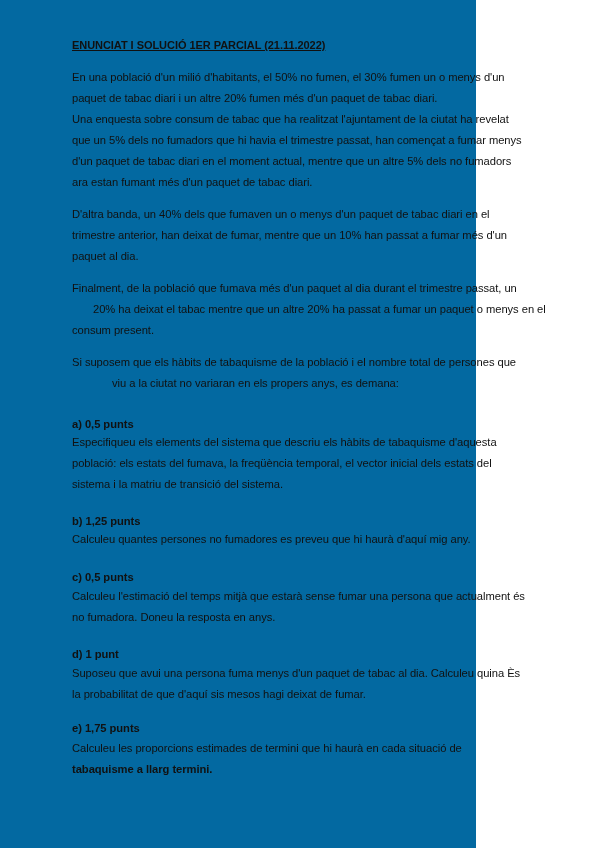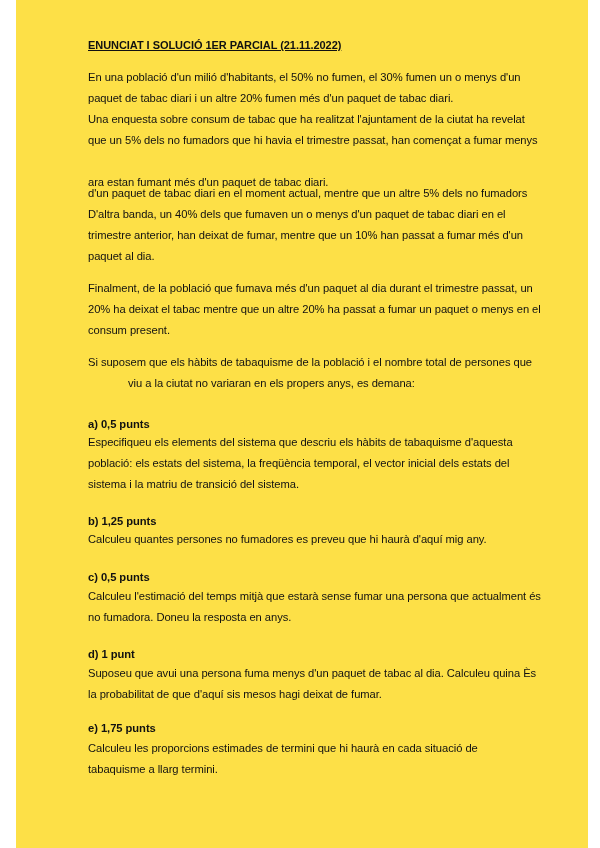--- a/index.html
+++ b/index.html
@@ -1,59 +1,59 @@
 <!DOCTYPE html>
 <html><head>
 <meta charset="utf-8">
 <style>
   html, body { margin: 0; padding: 0; background: #ffffff; }
   body { width: 600px; height: 848px; position: relative; overflow: hidden;
          font-family: "Liberation Sans", sans-serif; color: #111; }
-  .page { position: absolute; left: 16px; top: 0; width: 572px; height: 848px; background: #fde047; }
+  .page { position: absolute; left: 0; top: 0; width: 476px; height: 848px; background: #0369a1; }
   .line { position: absolute; left: 72px; font-size: 11.2px; line-height: 14px; white-space: nowrap; letter-spacing: -0.05px; }
   .title { font-weight: bold; text-decoration: underline; font-size: 11px; }
   .heading { font-weight: bold; }
 </style>
 </head>
 <body>
 
 <div class="page">
 
   <div class="line title" style="top:38px;">ENUNCIAT I SOLUCIÓ 1ER PARCIAL (21.11.2022)</div>
 
   <div>
     <div class="line" style="top:70px;">En una població d'un milió d'habitants, el 50% no fumen, el 30% fumen un o menys d'un</div>
     <div class="line" style="top:91px;">paquet de tabac diari i un altre 20% fumen més d'un paquet de tabac diari.</div>
     <div class="line" style="top:112px;">Una enquesta sobre consum de tabac que ha realitzat l'ajuntament de la ciutat ha revelat</div>
     <div class="line" style="top:133px;">que un 5% dels no fumadors que hi havia el trimestre passat, han començat a fumar menys</div>
-    <div class="line" style="top:154px;margin-top:32px;">d'un paquet de tabac diari en el moment actual, mentre que un altre 5% dels no fumadors</div>
+    <div class="line" style="top:154px;">d'un paquet de tabac diari en el moment actual, mentre que un altre 5% dels no fumadors</div>
     <div class="line" style="top:175px;">ara estan fumant més d'un paquet de tabac diari.</div>
   </div>
 
   <div>
     <div class="line" style="top:207px;">D'altra banda, un 40% dels que fumaven un o menys d'un paquet de tabac diari en el</div>
     <div class="line" style="top:228px;">trimestre anterior, han deixat de fumar, mentre que un 10% han passat a fumar més d'un</div>
     <div class="line" style="top:249px;">paquet al dia.</div>
   </div>
 
   <div>
     <div class="line" style="top:281px;">Finalment, de la població que fumava més d'un paquet al dia durant el trimestre passat, un</div>
-    <div class="line" style="top:302px;">20% ha deixat el tabac mentre que un altre 20% ha passat a fumar un paquet o menys en el</div>
+    <div class="line" style="top:302px;margin-left:21px;">20% ha deixat el tabac mentre que un altre 20% ha passat a fumar un paquet o menys en el</div>
     <div class="line" style="top:323px;">consum present.</div>
   </div>
 
   <div>
     <div class="line" style="top:355px;">Si suposem que els hàbits de tabaquisme de la població i el nombre total de persones que</div>
     <div class="line" style="top:376px;margin-left:40px;">viu a la ciutat no variaran en els propers anys, es demana:</div>
   </div>
 
   <div>
     <div class="line heading" style="top:417px;">a) 0,5 punts</div>
     <div class="line" style="top:435px;text-align:right;">Especifiqueu els elements del sistema que descriu els hàbits de tabaquisme d'aquesta</div>
-    <div class="line" style="top:456px;">població: els estats del sistema, la freqüència temporal, el vector inicial dels estats del</div>
+    <div class="line" style="top:456px;">població: els estats del fumava, la freqüència temporal, el vector inicial dels estats del</div>
     <div class="line" style="top:477px;">sistema i la matriu de transició del sistema.</div>
   </div>
 
   <div>
     <div class="line heading" style="top:514px;">b) 1,25 punts</div>
     <div class="line" style="top:532px;">Calculeu quantes persones no fumadores es preveu que hi haurà d'aquí mig any.</div>
   </div>
 
   <div>
     <div class="line heading" style="top:570px;">c) 0,5 punts</div>
@@ -63,16 +63,16 @@
 
   <div>
     <div class="line heading" style="top:647px;">d) 1 punt</div>
     <div class="line" style="top:666px;">Suposeu que avui una persona fuma menys d'un paquet de tabac al dia. Calculeu quina Ès</div>
     <div class="line" style="top:687px;text-align:center;">la probabilitat de que d'aquí sis mesos hagi deixat de fumar.</div>
   </div>
 
   <div>
     <div class="line heading" style="top:721px;">e) 1,75 punts</div>
     <div class="line" style="top:741px;">Calculeu les proporcions estimades de termini que hi haurà en cada situació de</div>
-    <div class="line" style="top:762px;">tabaquisme a llarg termini.</div>
+    <div class="line" style="top:762px;font-weight:bold;">tabaquisme a llarg termini.</div>
   </div>
 
 </div>
 
 </body></html>

